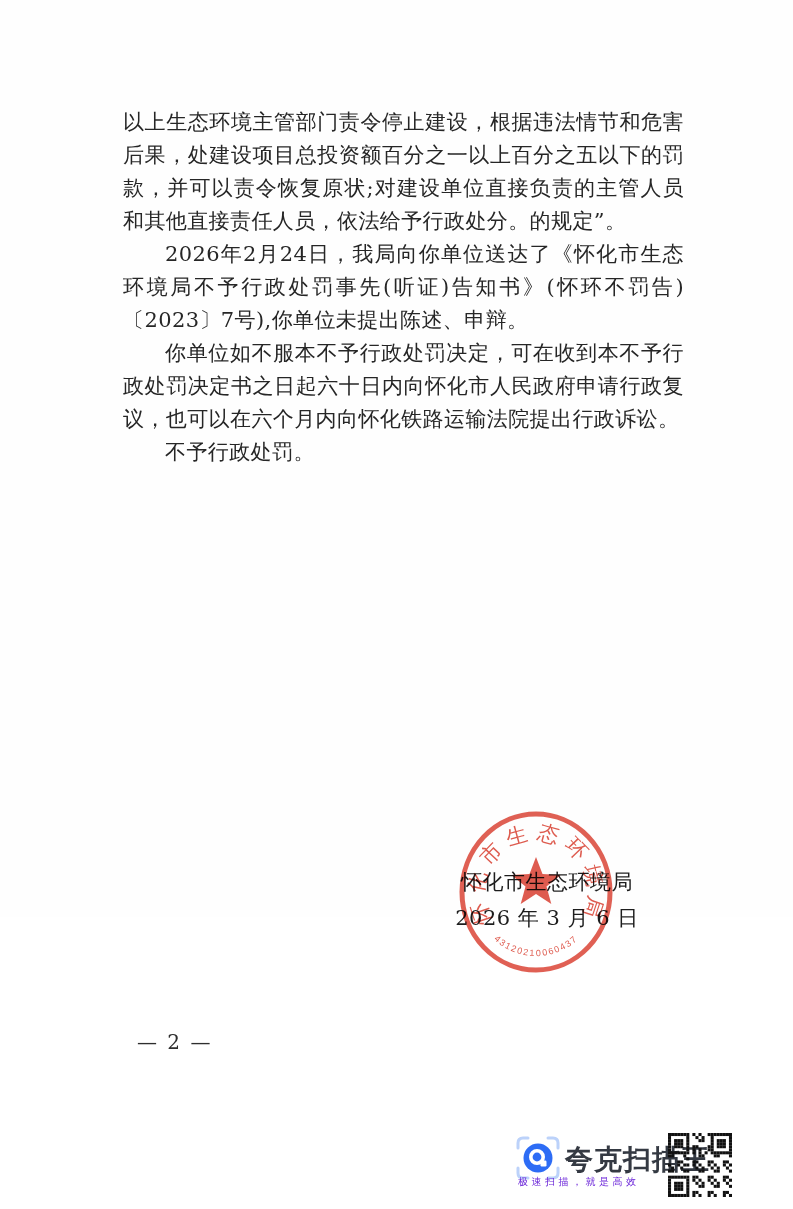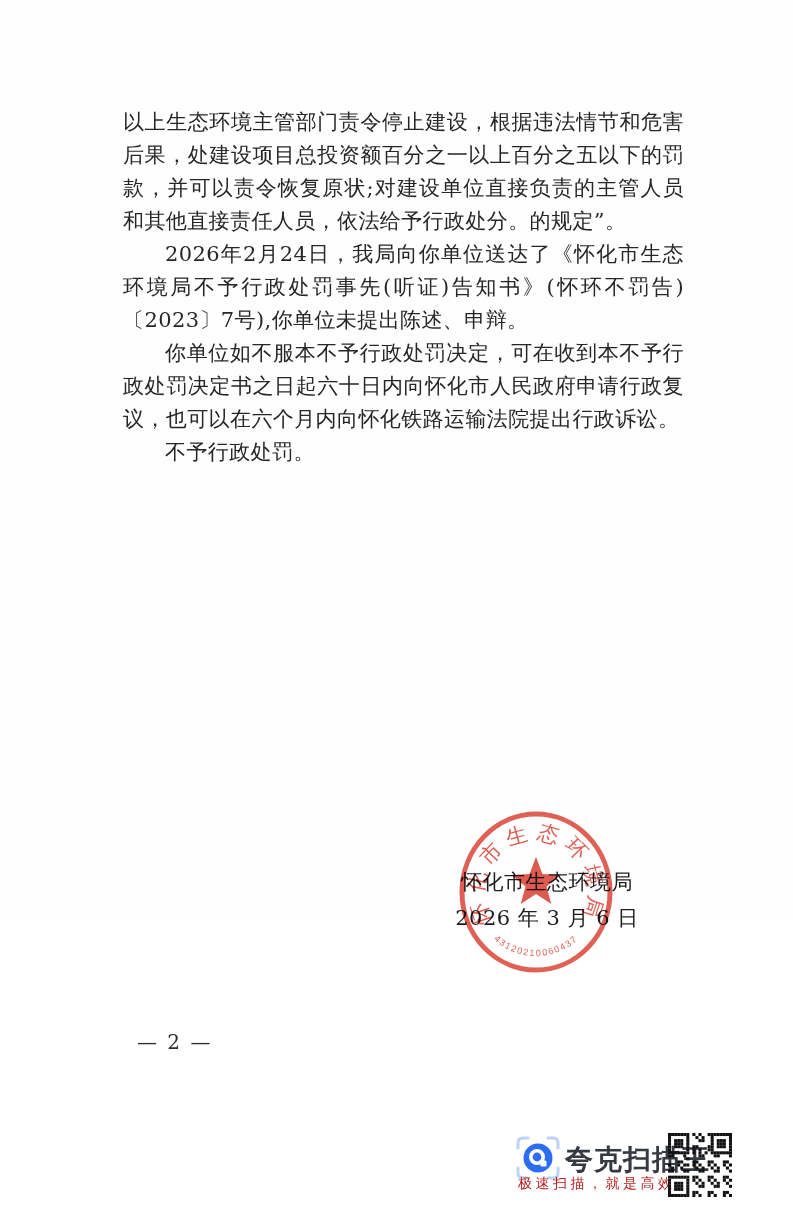--- a/index.html
+++ b/index.html
@@ -52,21 +52,21 @@
     font-family:"Liberation Sans",sans-serif;
   }
   .scan-logo{position:absolute;left:0px;top:4px;width:46px;height:46px;}
   .scan-brand{
     position:absolute;left:50px;top:10px;
     font-size:28px;font-weight:700;color:#343942;letter-spacing:1px;
     white-space:nowrap;
   }
   .scan-tagline{
     position:absolute;left:3px;top:44px;
-    font-size:14px;color:#b91c1c;letter-spacing:3.5px;font-weight:500;
+    font-size:10px;color:#6d28d9;letter-spacing:3.5px;font-weight:500;
     white-space:nowrap;
   }
   .scan-qr{position:absolute;left:153px;top:2px;width:64px;height:64px;fill:#111;}
 </style>
 </head>
 <body>
 
 <div class="page">
 
   <div class="doc-body">

